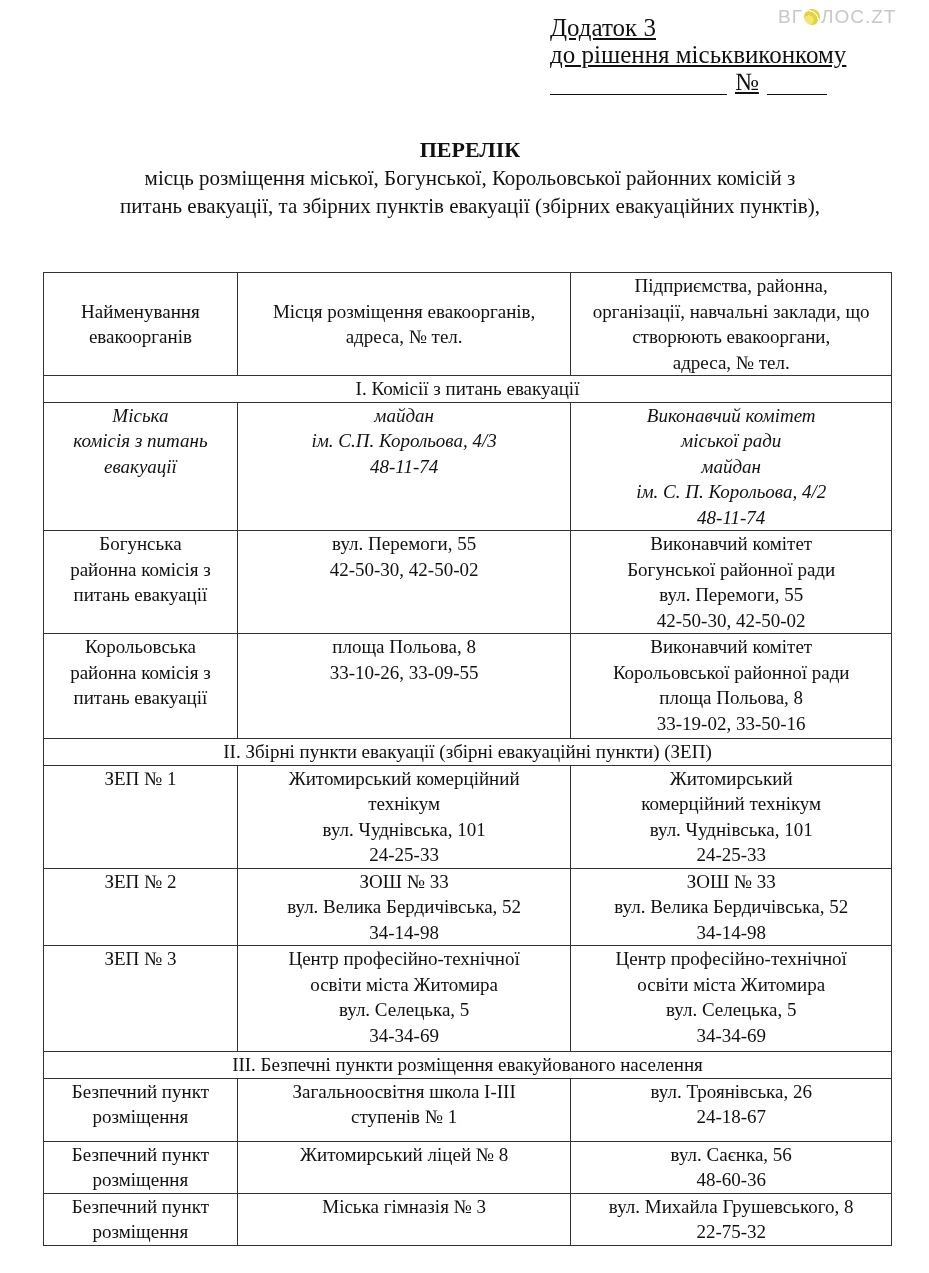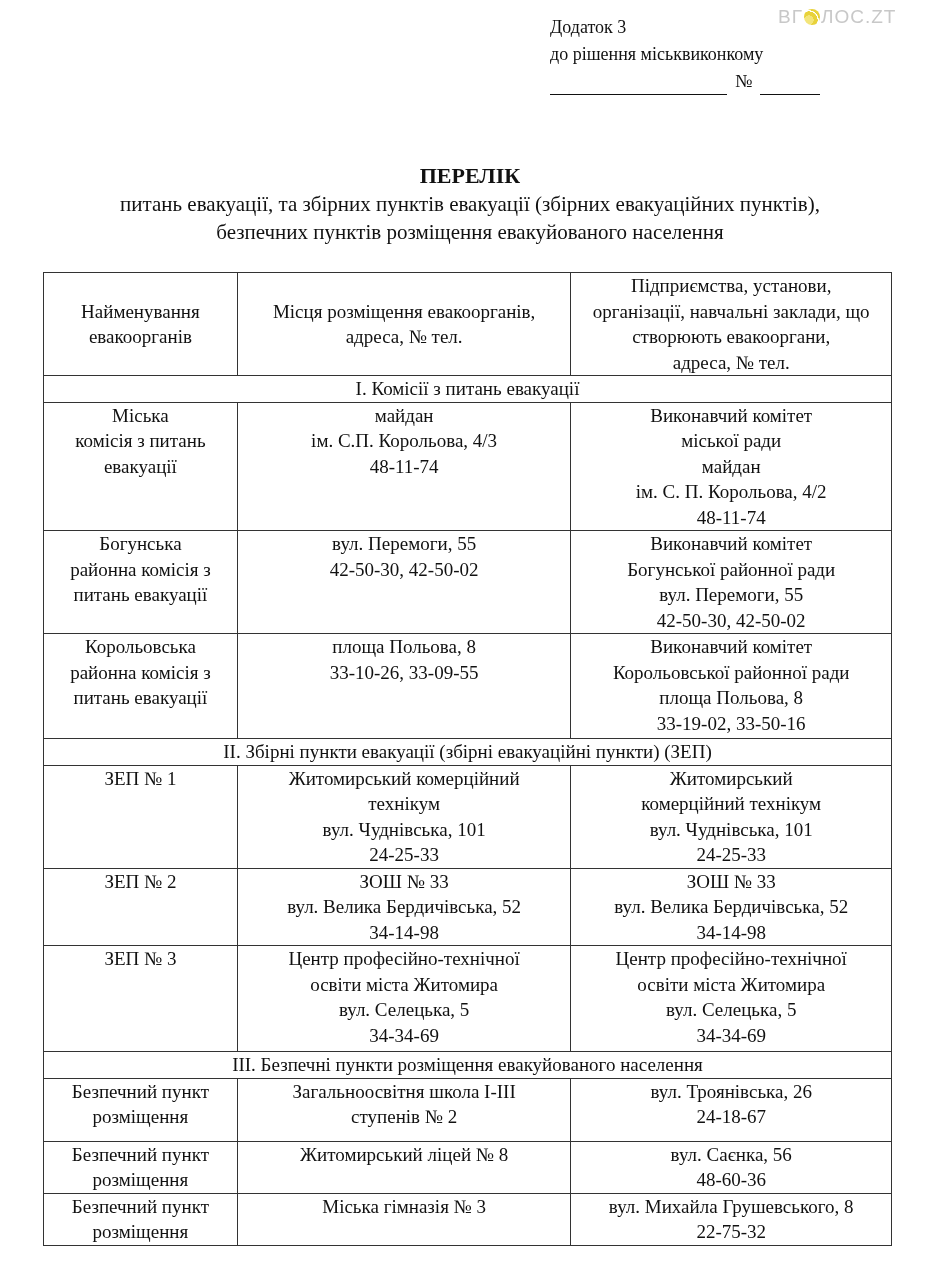--- a/index.html
+++ b/index.html
@@ -3,40 +3,40 @@
   <meta charset="utf-8">
   <style>
     html, body { margin: 0; padding: 0; background: #ffffff; }
     body {
       width: 929px; height: 1273px; position: relative; overflow: hidden;
       font-family: "Liberation Serif", "DejaVu Serif", serif;
       color: #111111;
     }
     .addendum {
       position: absolute; left: 550px; top: 14px;
-      font-size: 18px; line-height: 27px;
+      font-size: 25px; line-height: 27px; text-decoration: underline;
     }
     .addendum .line3 { display: flex; align-items: flex-end; gap: 8px; }
     .blank { display: inline-block; border-bottom: 1.5px solid #111; height: 20px; }
     .watermark {
       position: absolute; left: 778px; top: 6px;
       font-family: Liberation Sans, sans-serif;
       font-size: 19px; letter-spacing: 1px; color: #c8c8c8;
       display: flex; align-items: center;
     }
     .watermark .wave {
       display: inline-block; width: 16px; height: 16px; border-radius: 50%;
       background: radial-gradient(circle at 30% 70%, #f3e57a 0 30%, #e8d23a 31% 55%, #ffffff 56% 62%, #e8d23a 63% 100%);
       margin: 0 1px;
     }
     .title-block {
       position: absolute; left: 40px; width: 860px; top: 136px;
       text-align: center; font-size: 21px; line-height: 28px;
     }
-    .title-block .main { font-weight: bold; font-size: 22px; margin-bottom: 0px; margin-top: 26px; }
+    .title-block .main { font-weight: bold; font-size: 22px; margin-bottom: 0px; }
     table {
       position: absolute; left: 43px; top: 272px; width: 849px;
       border-collapse: collapse; font-size: 19px; line-height: 25.5px;
     }
     td, th {
       border: 1.5px solid #333; text-align: center; vertical-align: top;
       padding: 0 6px; font-weight: normal;
     }
     th { vertical-align: middle; }
     .c1 { width: 181px; }
@@ -59,48 +59,48 @@
   <div>до рішення міськвиконкому</div>
   <div class="line3">
     <span class="blank" style="width:177px"></span>
     <span>№</span>
     <span class="blank" style="width:60px"></span>
   </div>
 </div>
 
 <div class="title-block">
   <div class="main">ПЕРЕЛІК</div>
+  <div>місць розміщення міської, Богунської, Корольовської районних комісій з</div>
   <div>питань евакуації, та збірних пунктів евакуації (збірних евакуаційних пунктів),</div>
-  <div>безпечних пунктів розміщення евакуйованого населення</div>
 </div>
 
 <table>
   <thead>
     <tr style="height:96px">
       <th class="c1">
         <span class="line">Найменування</span>
         <span class="line">евакоорганів</span>
       </th>
       <th class="c2">
         <span class="line">Місця розміщення евакоорганів,</span>
         <span class="line">адреса, № тел.</span>
       </th>
       <th class="c3">
-        <span class="line">Підприємства, установи,</span>
+        <span class="line">Підприємства, районна,</span>
         <span class="line">організації, навчальні заклади, що</span>
         <span class="line">створюють евакооргани,</span>
         <span class="line">адреса, № тел.</span>
       </th>
     </tr>
   </thead>
   <tbody id="tbody">
       <tr class="section" style="height: 26px;">
         <td colspan="3">І. Комісії з питань евакуації</td>
       </tr>
-      <tr style="height: 127px;">
+      <tr style="height: 127px; font-style: italic;">
         <td class="c1">
           <span class="line">Міська</span>
           <span class="line">комісія з питань</span>
           <span class="line">евакуації</span>
         </td>
         <td class="c2">
           <span class="line">майдан</span>
           <span class="line">ім. С.П. Корольова, 4/3</span>
           <span class="line">48-11-74</span>
         </td>
@@ -201,21 +201,21 @@
       <tr class="section" style="height: 26px;">
         <td colspan="3">ІІІ. Безпечні пункти розміщення евакуйованого населення</td>
       </tr>
       <tr style="height: 63px;">
         <td class="c1">
           <span class="line">Безпечний пункт</span>
           <span class="line">розміщення</span>
         </td>
         <td class="c2">
           <span class="line">Загальноосвітня школа І-ІІІ</span>
-          <span class="line">ступенів № 2</span>
+          <span class="line">ступенів № 1</span>
         </td>
         <td class="c3">
           <span class="line">вул. Троянівська, 26</span>
           <span class="line">24-18-67</span>
         </td>
       </tr>
       <tr style="height: 52px;">
         <td class="c1">
           <span class="line">Безпечний пункт</span>
           <span class="line">розміщення</span>

